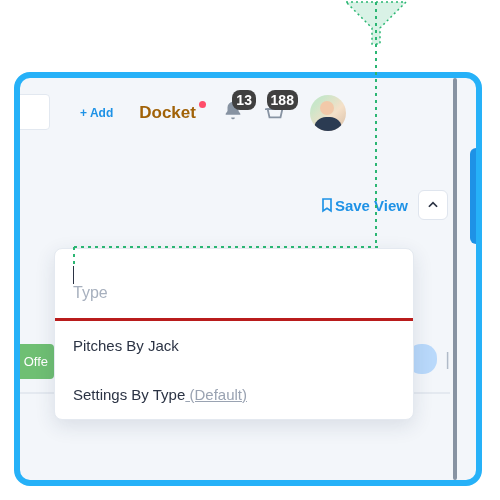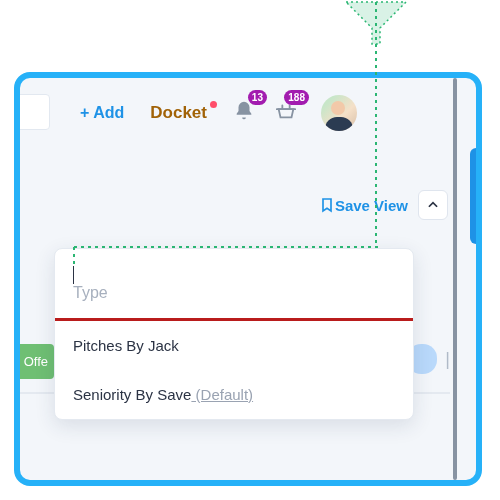--- a/index.html
+++ b/index.html
@@ -71,21 +71,21 @@
     top: 16px;
     width: 60px;
     height: 36px;
     background: #fff;
     border: 1px solid #e2e8f0;
     border-radius: 4px;
   }
   .add-btn {
     color: #1e92e6;
     font-weight: 600;
-    font-size: 16px;
+    font-size: 12px;
     cursor: pointer;
     margin-right: 26px;
   }
   .docket {
     color: #a16207;
     font-weight: 600;
     font-size: 17px;
     position: relative;
     margin-right: 26px;
   }
@@ -101,23 +101,23 @@
   .icon-wrap {
     position: relative;
     margin-right: 20px;
   }
   .bell-icon { color: #8793a2; }
   .basket-icon { color: #8793a2; }
   .badge {
     position: absolute;
     top: -10px;
     right: -12px;
-    background: #a21caf;
+    background: #404040;
     color: #fff;
-    font-size: 10px;
+    font-size: 14px;
     font-weight: 600;
     padding: 2px 4px;
     border-radius: 8px;
     min-width: 16px;
     text-align: right;
   }
   .avatar {
     width: 36px;
     height: 36px;
     border-radius: 50%;
@@ -363,16 +363,16 @@
   <div class="bg-line"></div>
 
   <div class="popover">
     <div class="popover-input">
       <span class="cursor-line"></span><input type="text" placeholder="Type" style="">
     </div>
     <div class="list-item">
       <span>Pitches By Jack</span><span class="muted"></span>
     </div>
     <div class="list-item">
-      <span>Seniority By Save</span><span class="muted"> (Default)</span>
+      <span>Settings By Type</span><span class="muted"> (Default)</span>
     </div>
   </div>
 </div>
 
 </body></html>

